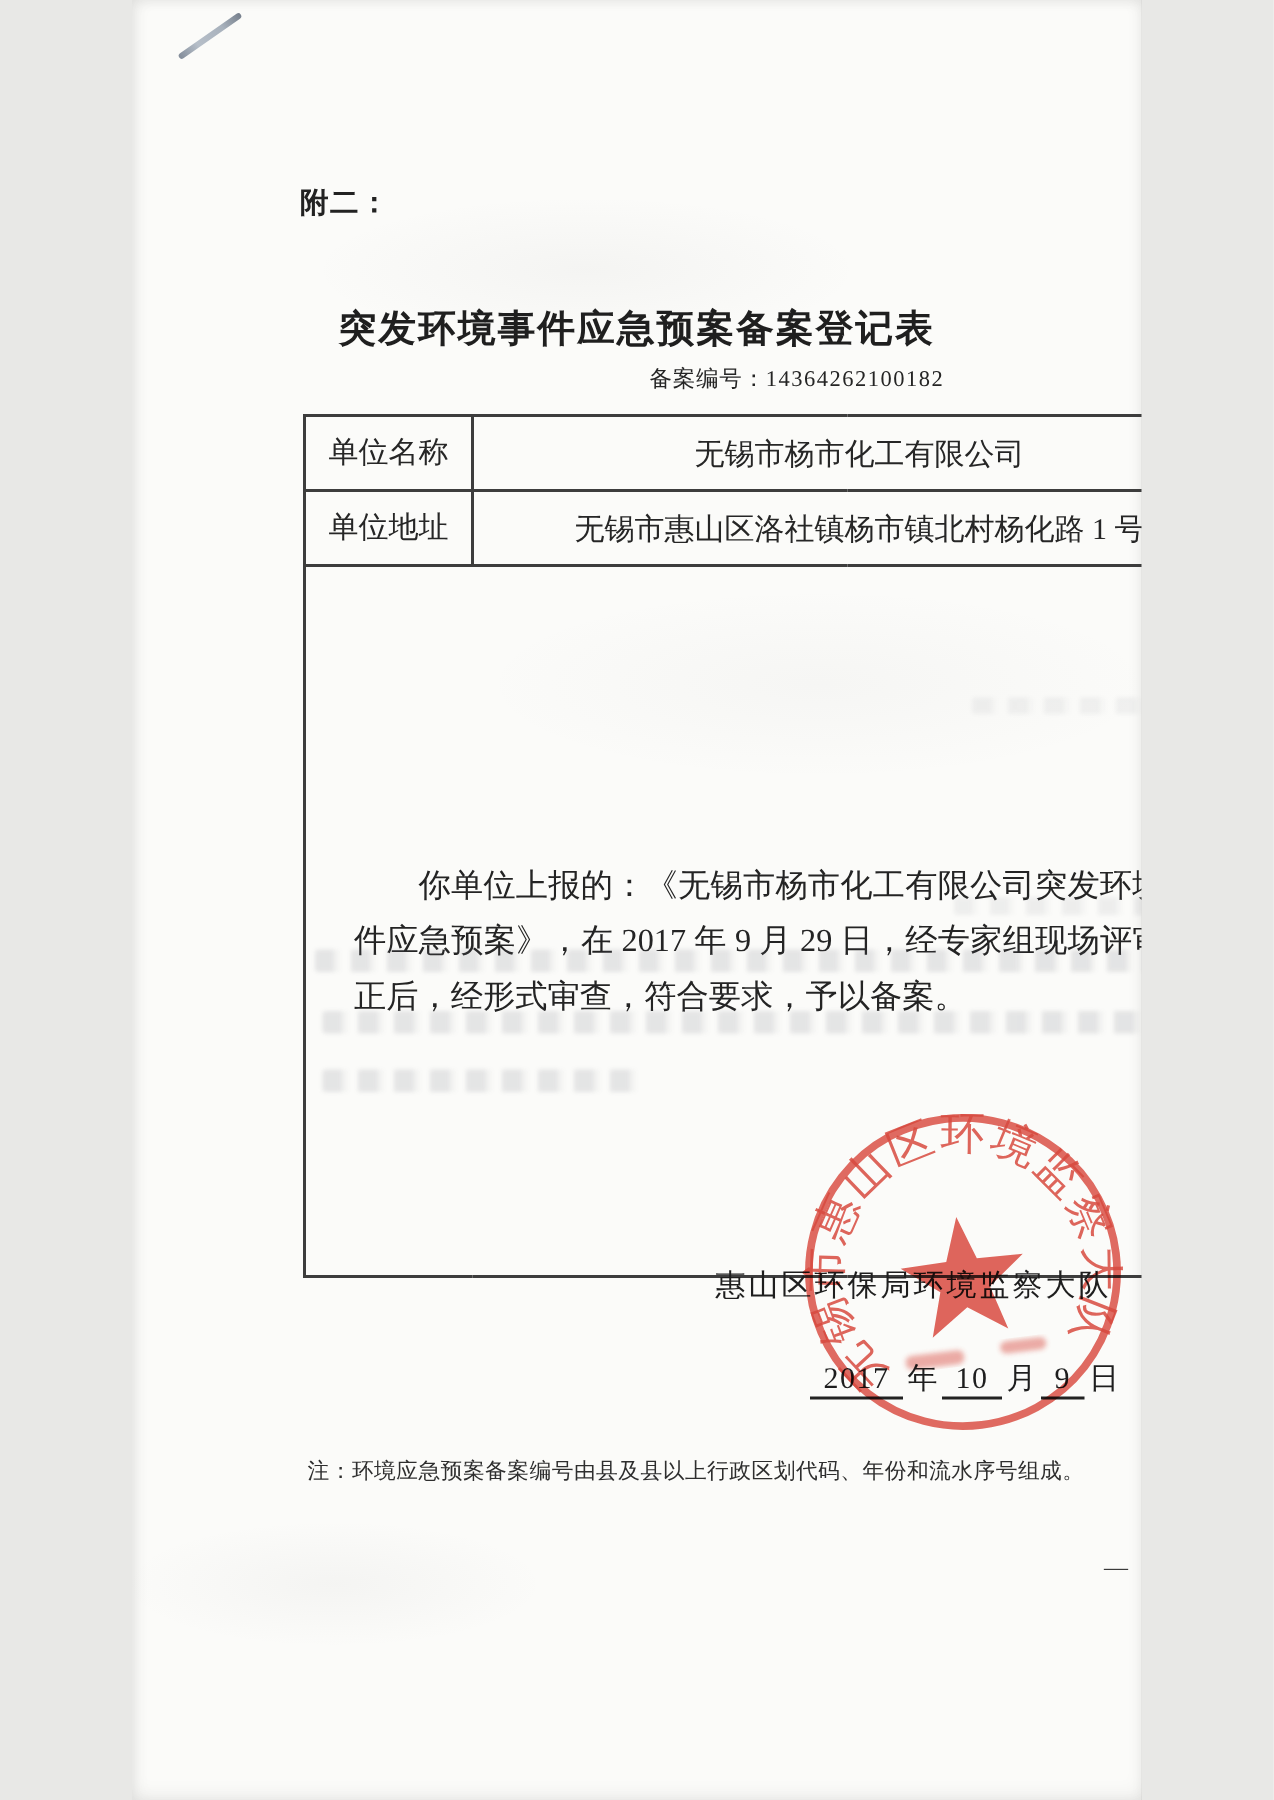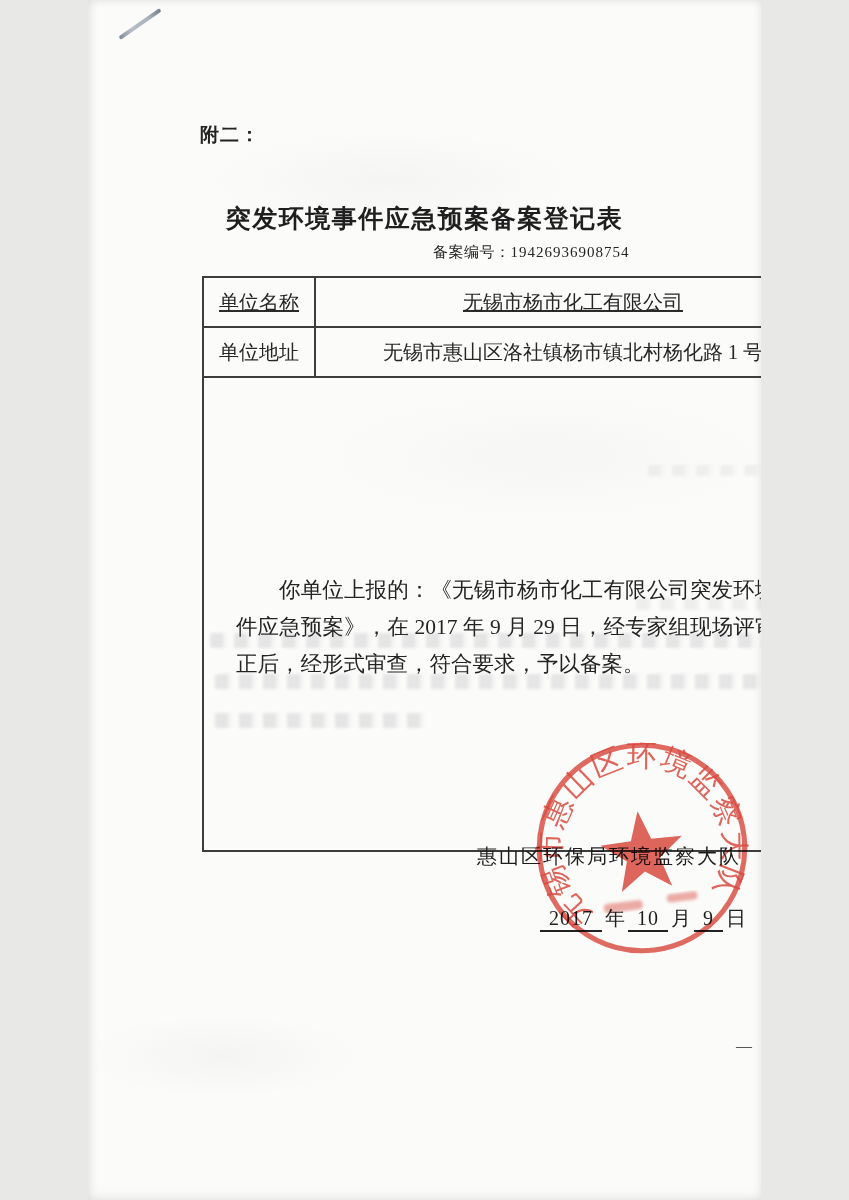--- a/index.html
+++ b/index.html
@@ -43,21 +43,21 @@
     width:628px;border-collapse:collapse;table-layout:fixed;
     background:transparent;
   }
   table.reg td{
     border:2px solid #3d3d3d;
     font-size:20px;color:#262626;
     padding:2px 6px;vertical-align:middle;
   }
   td.lbl{text-align:center;line-height:1.25;}
   td.val{text-align:center;}
-  tr.r1{height:50px;text-decoration:underline;} tr.r2{height:60px;} tr.r3{height:52px;} tr.r4{height:50px;}
+  tr.r1{height:50px;} tr.r2{height:60px;} tr.r3{height:52px;} tr.r4{height:50px;}
   tr.r5{height:474px;}
   .digits{font-size:21px;letter-spacing:1px;}
   td.bigcell{vertical-align:top;padding:0;}
   .approve-p{
     margin:26px 26px 0 26px;
     font-size:21.5px;line-height:37px;
     text-align:justify;text-indent:2em;color:#242424;
   }
   .ghost{
     position:absolute;pointer-events:none;
@@ -98,21 +98,21 @@
 
 <div class="page">
 
   <div class="staple"></div>
 
   <div class="attach">附二：</div>
 
   <div class="title">突发环境事件应急预案备案登记表</div>
 
   <div class="filing">
-    <span>备案编号：</span><span class="num">19426936908754</span>
+    <span>备案编号：</span><span class="num">14364262100182</span>
   </div>
 
   <table class="reg">
     <colgroup>
         <col style="width:112px">
         <col style="width:250px">
         <col style="width:81px">
         <col style="width:185px">
       </colgroup>
     <tbody>
@@ -155,16 +155,17 @@
     <text font-size="29" fill="#d8372b" opacity="0.85" font-family="Liberation Sans, DejaVu Sans, sans-serif" letter-spacing="2">
       <textPath href="#sealArc" startOffset="60">无锡市惠山区环境监察大队</textPath>
     </text>
     <polygon points="110,74 120,102.2 149.9,103 126.2,121.3 134.7,150 110,133 85.3,150 93.8,121.3 70.1,103 100,102.2" fill="#d8372b" opacity="0.85"></polygon>
     <g filter="url(#sblur)" opacity="0.45">
       <rect x="66" y="160" width="38" height="9" rx="4" fill="#d8372b"></rect>
       <rect x="128" y="158" width="30" height="8" rx="4" fill="#d8372b"></rect>
     </g>
   </svg>
 
+  <div class="footnote">注：环境应急预案备案编号由县及县以上行政区划代码、年份和流水序号组成。</div>
 
   <div class="pagenum">— 3 —</div>
 
 </div>
 
 </body></html>

